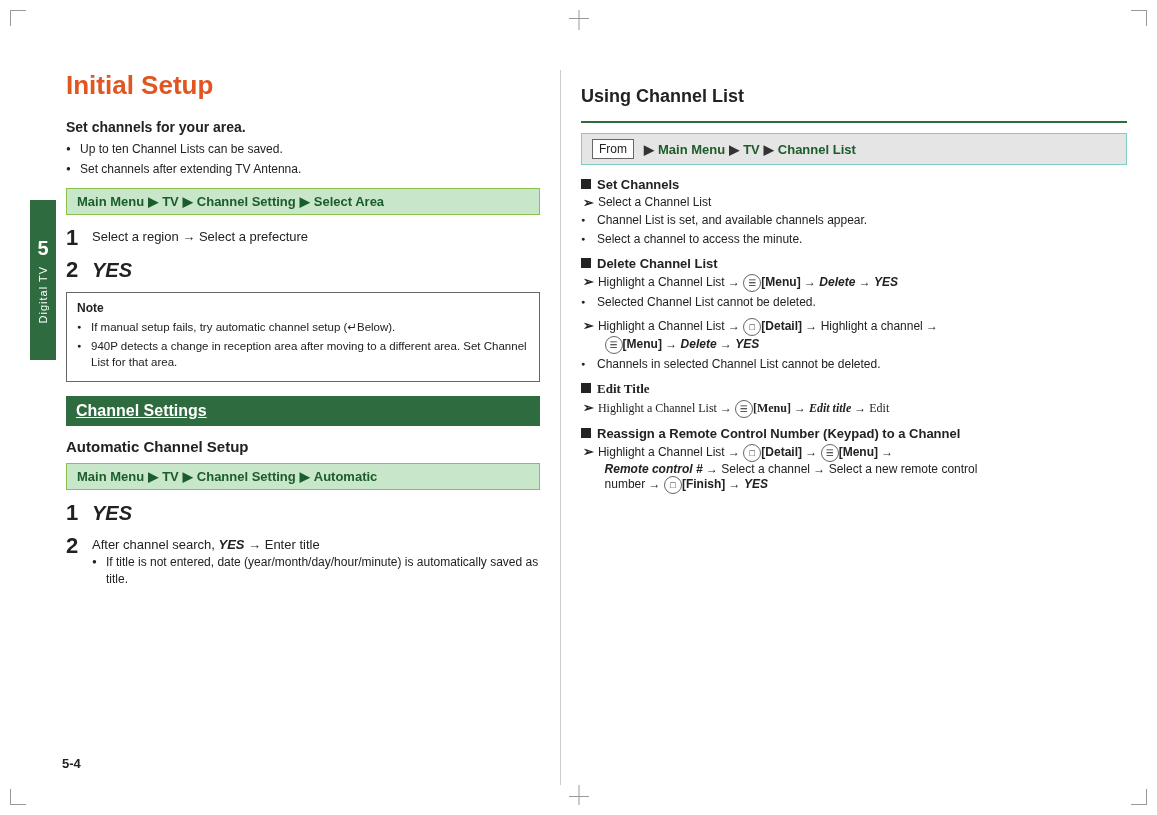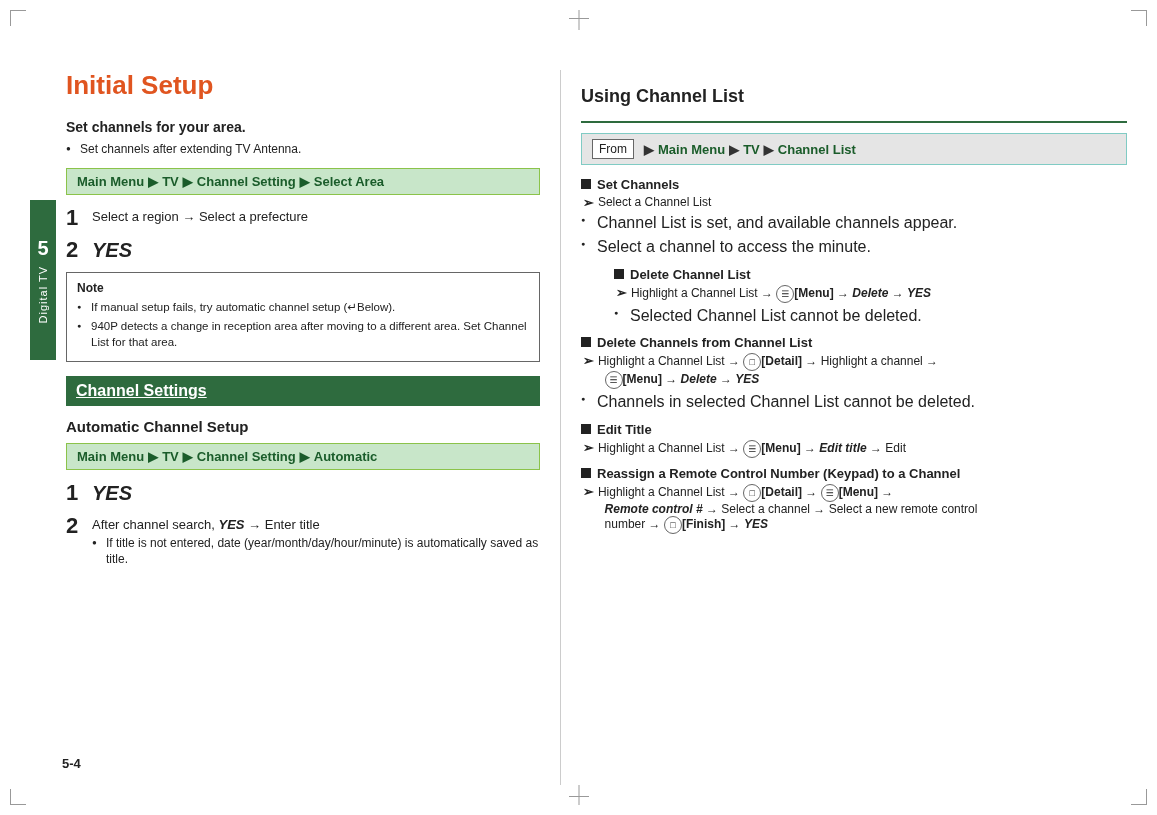--- a/index.html
+++ b/index.html
@@ -329,21 +329,21 @@
       margin-left: 2px;
     }
     .arrow-gt {
       font-weight: bold;
       color: #222;
       font-size: 13px;
     }
     .sub-bullet {
       padding-left: 16px;
       position: relative;
-      font-size: 16px;
+      font-size: 12px;
       margin-bottom: 2px;
       line-height: 1.4;
     }
     .sub-bullet::before {
       content: '●';
       position: absolute;
       left: 0;
       font-size: 7px;
       top: 3px;
     }
@@ -396,20 +396,21 @@
 <div class="page-num">5-4</div>
 
 <div class="page-container">
 
   <div class="left-col">
 
     <div class="section-title">Initial Setup</div>
     <div class="subtitle">Set channels for your area.</div>
 
     <ul class="bullet-list">
+      <li>Up to ten Channel Lists can be saved.</li>
       <li>Set channels after extending TV Antenna.</li>
     </ul>
 
     <div class="nav-bar-green">
       <span class="nav-label">Main Menu</span>
       <span class="nav-arrow">▶</span>
       <span class="nav-text">TV</span>
       <span class="nav-arrow">▶</span>
       <span class="nav-text">Channel Setting</span>
       <span class="nav-arrow">▶</span>
@@ -497,45 +498,41 @@
           <span>Set Channels</span>
         </div>
         <div class="arrow-item">
           <span class="arrow-gt">➢</span>
           <span>Select a Channel List</span>
         </div>
         <div class="sub-bullet">Channel List is set, and available channels appear.</div>
         <div class="sub-bullet">Select a channel to access the minute.</div>
       </div>
 
-      <div style="margin-top:8px;margin-left:33px;">
+      <div style="margin-top:8px;">
         <div class="black-sq-item">
           <span class="black-sq"></span>
           <span>Delete Channel List</span>
         </div>
         <div class="arrow-item">
           <span class="arrow-gt">➢</span>
           <span>Highlight a Channel List → <span class="icon-btn">☰</span><strong>[Menu]</strong> → <em class="bold-italic">Delete</em> → <em class="bold-italic">YES</em></span>
         </div>
         <div class="sub-bullet">Selected Channel List cannot be deleted.</div>
       </div>
 
       <div style="margin-top:8px;">
-        <div class="black-sq-item">
-          <span class="black-sq"></span>
-          <span>Delete Channels from Channel List</span>
-        </div>
         <div class="arrow-item">
           <span class="arrow-gt">➢</span>
           <span>Highlight a Channel List → <span class="icon-btn">□</span><strong>[Detail]</strong> → Highlight a channel →<br>&nbsp;&nbsp;<span class="icon-btn">☰</span><strong>[Menu]</strong> → <em class="bold-italic">Delete</em> → <em class="bold-italic">YES</em></span>
         </div>
         <div class="sub-bullet">Channels in selected Channel List cannot be deleted.</div>
       </div>
 
-      <div style="margin-top:8px;">
+      <div style="margin-top:8px;font-family:Liberation Serif, serif;">
         <div class="black-sq-item">
           <span class="black-sq"></span>
           <span>Edit Title</span>
         </div>
         <div class="arrow-item">
           <span class="arrow-gt">➢</span>
           <span>Highlight a Channel List → <span class="icon-btn">☰</span><strong>[Menu]</strong> → <em class="bold-italic">Edit title</em> → Edit</span>
         </div>
       </div>
 

